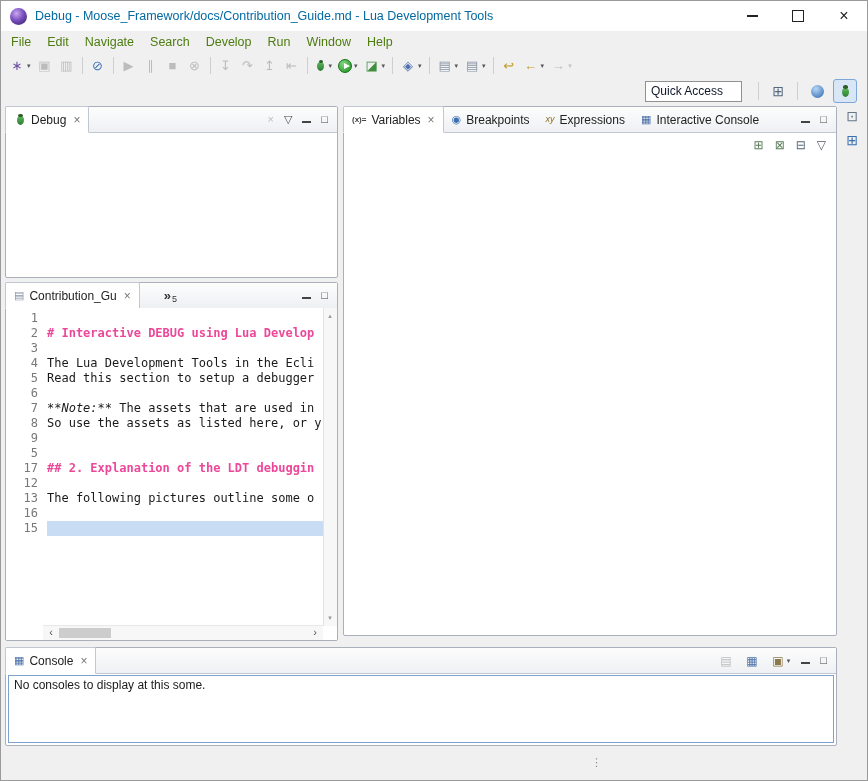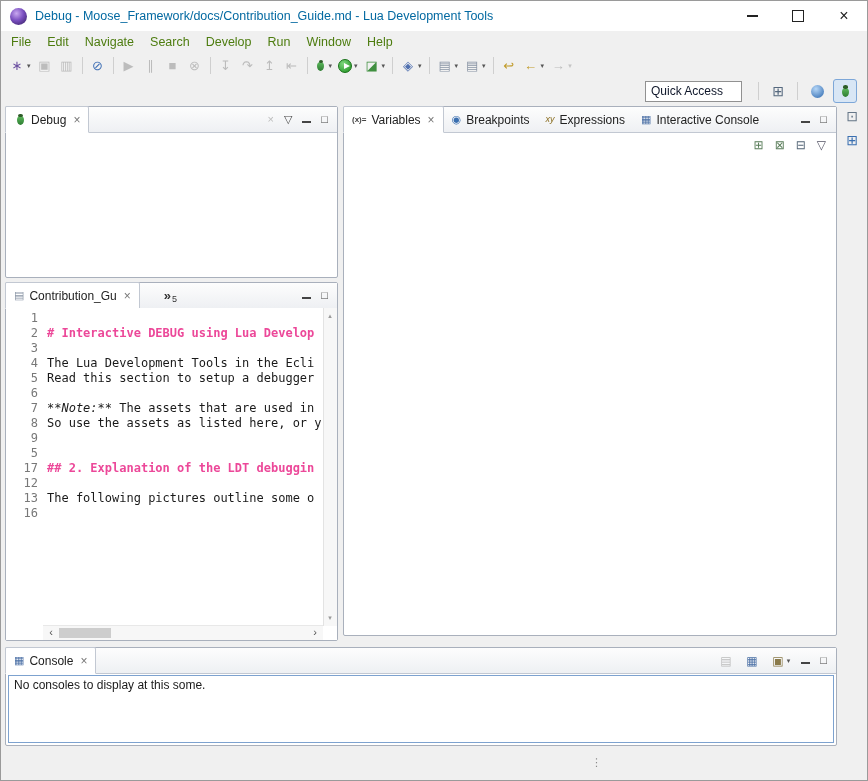--- a/index.html
+++ b/index.html
@@ -358,20 +358,24 @@
             <span class="code"></span>
           </div>
           <div class="ed-row">
             <span class="ln">13</span>
             <span class="code"><span class="seg-plain">The following pictures outline some o</span></span>
           </div>
           <div class="ed-row">
             <span class="ln">16</span>
             <span class="code"></span>
           </div>
+          <div class="ed-row hl">
+            <span class="ln">15</span>
+            <span class="code"></span>
+          </div>
         </div>
       <div class="vscroll">
         <span class="vs-arrow vs-up">▴</span>
         <span class="vs-arrow vs-down">▾</span>
       </div>
       <div class="hscroll">
         <span class="hs-arrow hs-left">‹</span>
         <span class="hs-arrow hs-right">›</span>
         <span class="hs-thumb"></span>
       </div>

